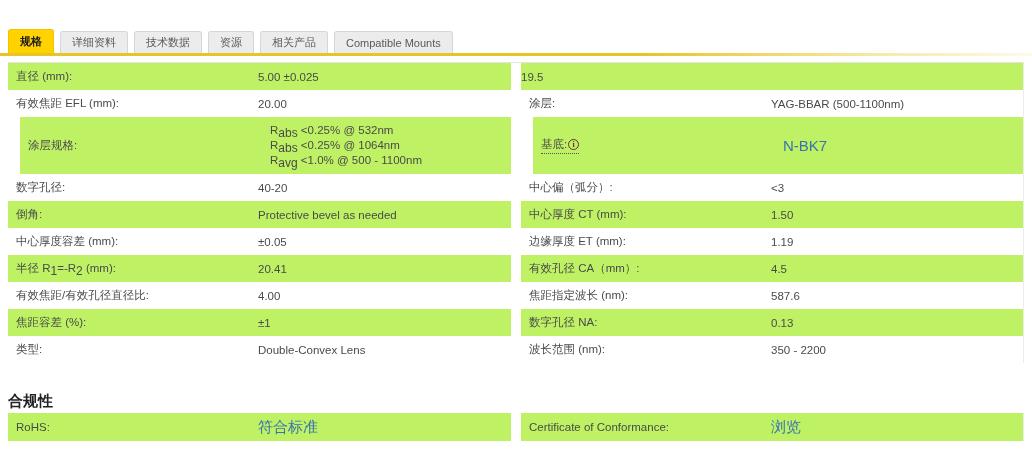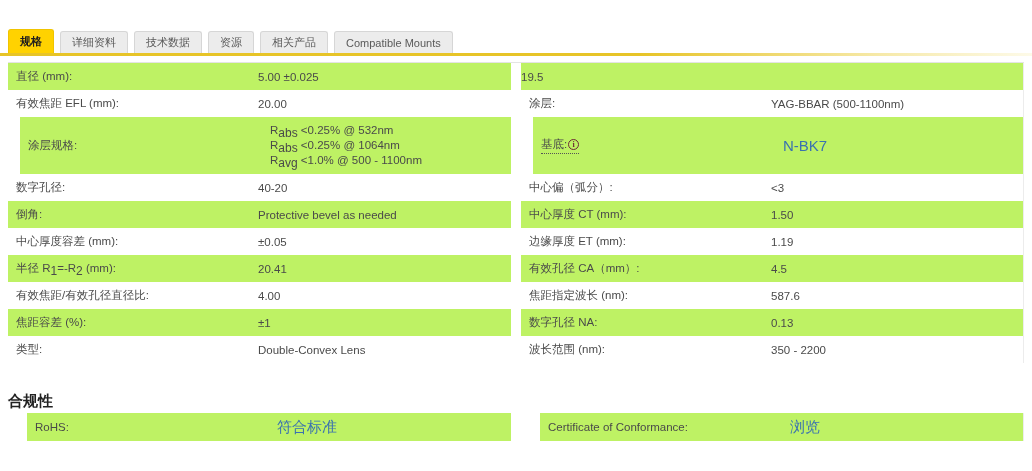--- a/index.html
+++ b/index.html
@@ -60,21 +60,21 @@
     line-height: 9px; text-align: center; cursor: pointer;
     font-family: "Liberation Serif", "DejaVu Serif", serif;
   }
 
   
   .compliance-heading {
     position: absolute; top: 392px; left: 8px;
     font-size: 15px; font-weight: bold; color: #222222;
   }
   .compliance-table { position: absolute; top: 413px; left: 8px; width: 1016px; }
-  .compliance-table .cell { min-height: 28px; margin-left: 19px; }
+  .compliance-table .cell { min-height: 28px; }
 </style>
 </head>
 <body>
 
 <div class="tabbar">
   <div class="tab active">规格</div>
   <div class="tab">详细资料</div>
   <div class="tab">技术数据</div>
   <div class="tab">资源</div>
   <div class="tab">相关产品</div>

